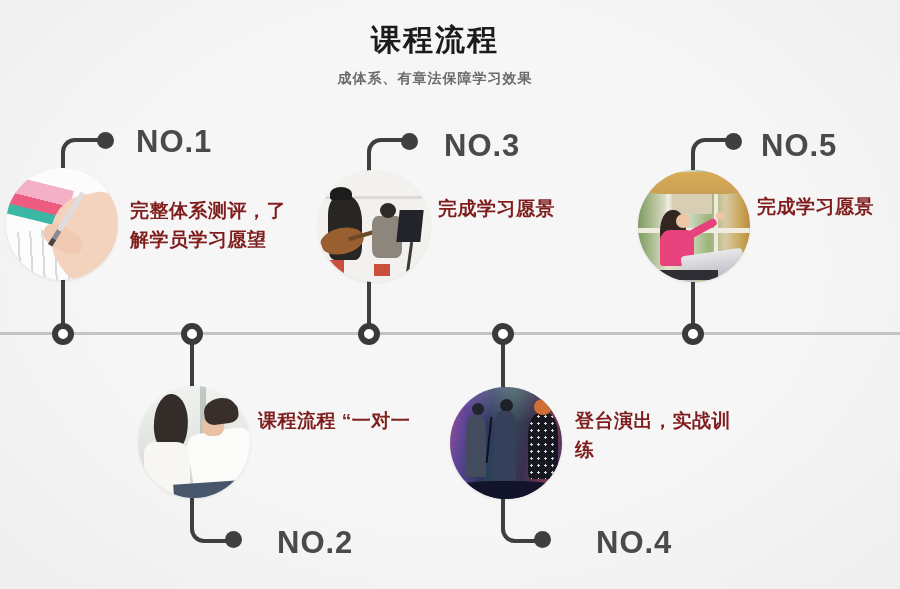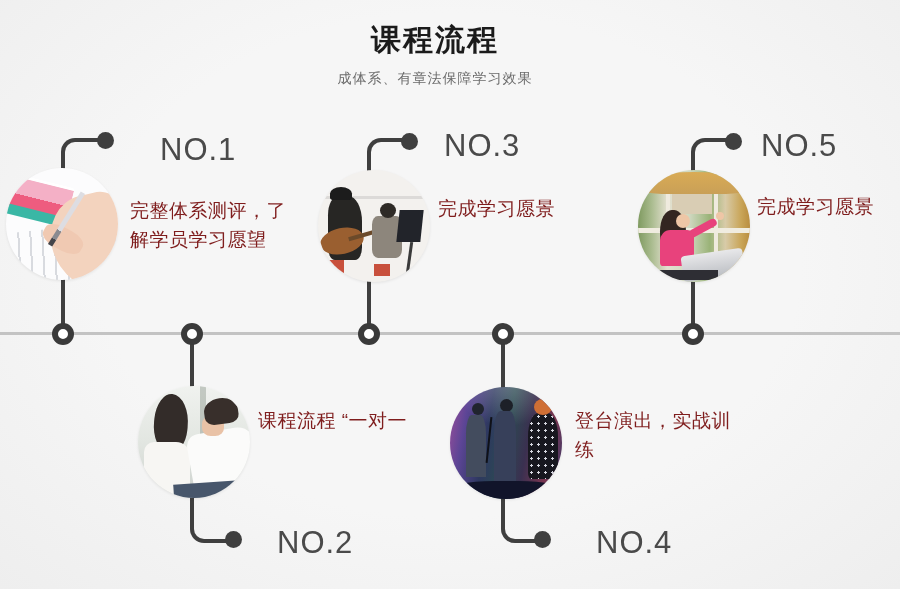--- a/index.html
+++ b/index.html
@@ -1,41 +1,41 @@
 <!DOCTYPE html>
 <html><head>
 <meta charset="utf-8">
 <style>
   html,body{margin:0;padding:0;}
   body{
     width:900px;height:589px;position:relative;overflow:hidden;
     background:radial-gradient(ellipse at 50% 45%, #f6f6f6 55%, #eeeeee 100%);
     font-family:"Liberation Sans","DejaVu Sans",sans-serif;
   }
-  .abs{position:absolute;}
+  .abs{position:absolute;font-weight:bold;}
   
   .header{left:0;top:0;width:870px;text-align:center;}
   .title{top:20px;font-size:30px;font-weight:bold;color:#1b1b1b;letter-spacing:2px;}
   .subtitle{top:70px;font-size:14px;color:#6b6b6b;letter-spacing:1px;}
   
   .timeline{left:0;top:332px;width:900px;height:3px;background:#c3c3c3;z-index:1;}
   .ring{width:10px;height:10px;border:6px solid #3a3a3a;border-radius:50%;background:#ffffff;top:323px;z-index:4;}
   .ring1{left:52px;} .ring2{left:181px;} .ring3{left:358px;} .ring4{left:492px;} .ring5{left:682px;}
   
   .elbow{z-index:2;border-color:#3f3f3f;}
   .elbow-top{border-left:4px solid #3f3f3f;border-top:4px solid #3f3f3f;border-top-left-radius:14px;top:138px;height:194px;width:44px;}
   .elbow-bottom{border-left:4px solid #3f3f3f;border-bottom:4px solid #3f3f3f;border-bottom-left-radius:14px;top:335px;height:204px;width:44px;}
   .elbow-s1{left:61px;} .elbow-s3{left:367px;} .elbow-s5{left:691px;}
   .elbow-s2{left:190px;} .elbow-s4{left:501px;}
   .dot{width:17px;height:17px;border-radius:50%;background:#3f3f3f;z-index:4;}
   .dot-s1{left:97px;top:132px;} .dot-s3{left:401px;top:133px;} .dot-s5{left:725px;top:133px;}
   .dot-s2{left:225px;top:531px;} .dot-s4{left:534px;top:531px;}
   
   .no-label{font-size:31px;color:#4a4a4a;letter-spacing:1px;z-index:5;}
-  .no1{left:136px;top:132px;margin-left:24px;} .no3{left:444px;top:128px;} .no5{left:761px;top:128px;}
+  .no1{left:136px;top:124px;} .no3{left:444px;top:128px;} .no5{left:761px;top:128px;}
   .no2{left:277px;top:525px;text-align:center;} .no4{left:596px;top:525px;}
   .desc{font-size:19px;line-height:29px;color:#7f1d1d;letter-spacing:.5px;z-index:5;}
   .desc1{left:130px;top:196px;width:164px;}
   .desc3{left:438px;top:194px;width:150px;}
   .desc5{left:757px;top:192px;width:150px;}
   .desc2{left:258px;top:406px;width:176px;}
   .desc4{left:575px;top:406px;width:166px;}
   
   .photo{width:112px;height:112px;border-radius:50%;overflow:hidden;z-index:3;box-shadow:0 1px 3px rgba(0,0,0,.08);}
   .photo>div{position:absolute;}

